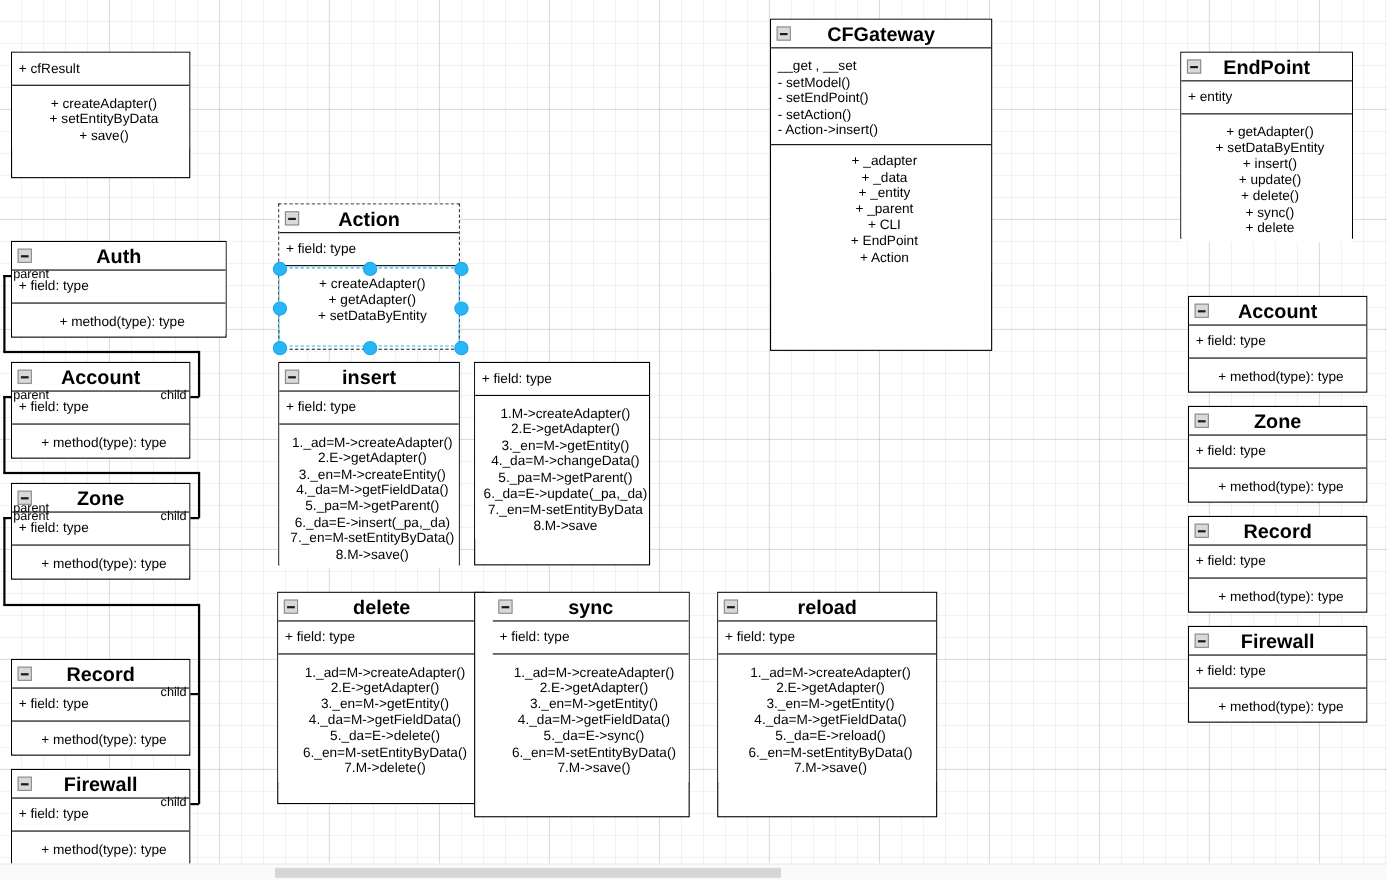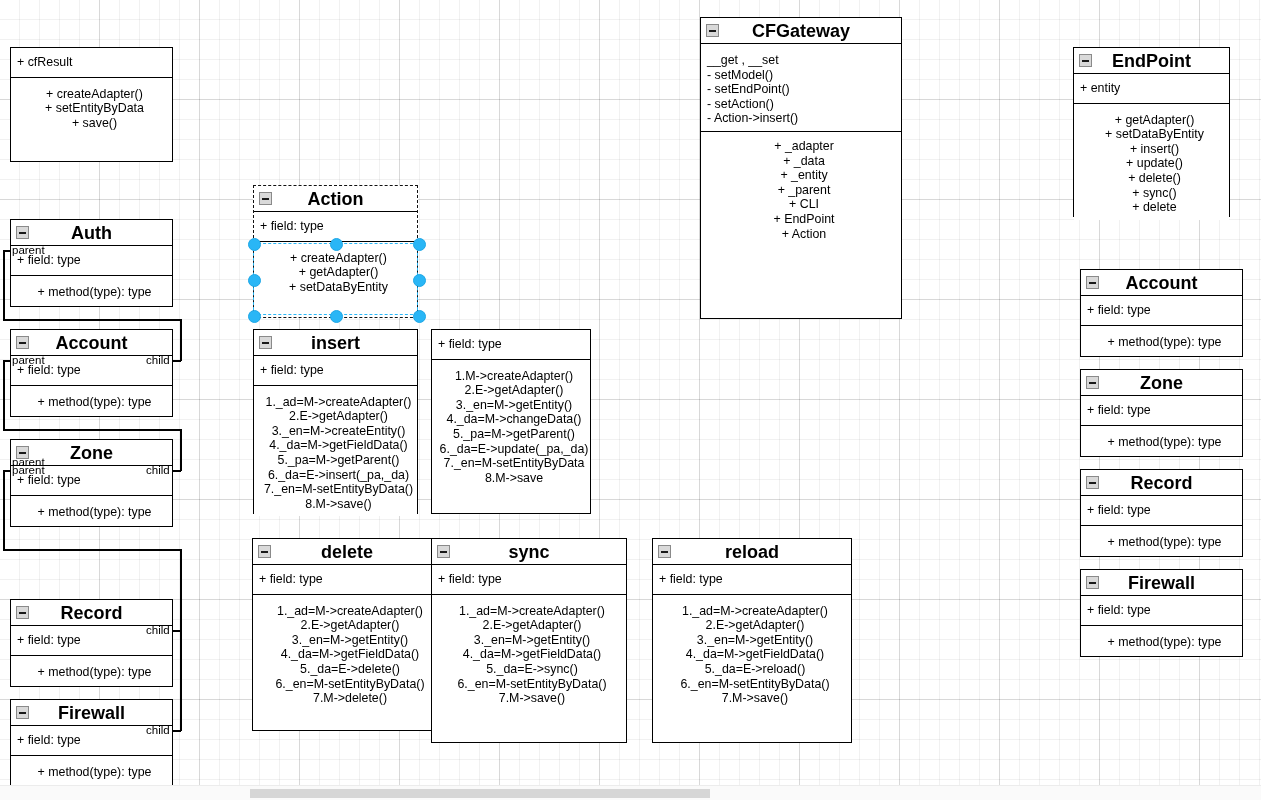--- a/index.html
+++ b/index.html
@@ -237,21 +237,21 @@
         <div class="sec ops">
           <div class="ln">+ getAdapter()</div>
           <div class="ln">+ setDataByEntity</div>
           <div class="ln">+ insert()</div>
           <div class="ln">+ update()</div>
           <div class="ln">+ delete()</div>
           <div class="ln">+ sync()</div>
           <div class="ln">+ delete</div>
         </div>
       </div>
-      <div class="uml" style="left: 10px; top: 219px; width: 163px; height: 88px;">
+      <div class="uml" style="left: 10px; top: 219px; width: 196px; height: 88px;">
         <div class="hdr"><span class="collapse"></span><span>Auth</span></div>
         <div class="sec attr">
           <div class="ln">+ field: type</div>
         </div>
         <div class="sec ops">
           <div class="ln">+ method(type): type</div>
         </div>
       </div>
       <div class="uml" style="left: 10px; top: 329px; width: 163px; height: 88px;">
         <div class="hdr"><span class="collapse"></span><span>Account</span></div>
@@ -328,21 +328,21 @@
         <div class="sec ops">
           <div class="ln">1._ad=M-&gt;createAdapter()</div>
           <div class="ln">2.E-&gt;getAdapter()</div>
           <div class="ln">3._en=M-&gt;getEntity()</div>
           <div class="ln">4._da=M-&gt;getFieldData()</div>
           <div class="ln">5._da=E-&gt;delete()</div>
           <div class="ln">6._en=M-setEntityByData()</div>
           <div class="ln">7.M-&gt;delete()</div>
         </div>
       </div>
-      <div class="uml" style="left: 431px; top: 538px; width: 196px; height: 205px;">
+      <div class="uml" style="left: 431px; top: 538px; width: 196px; height: 205px; padding-left: 16px;">
         <div class="hdr"><span class="collapse"></span><span>sync</span></div>
         <div class="sec attr">
           <div class="ln">+ field: type</div>
         </div>
         <div class="sec ops">
           <div class="ln">1._ad=M-&gt;createAdapter()</div>
           <div class="ln">2.E-&gt;getAdapter()</div>
           <div class="ln">3._en=M-&gt;getEntity()</div>
           <div class="ln">4._da=M-&gt;getFieldData()</div>
           <div class="ln">5._da=E-&gt;sync()</div>

